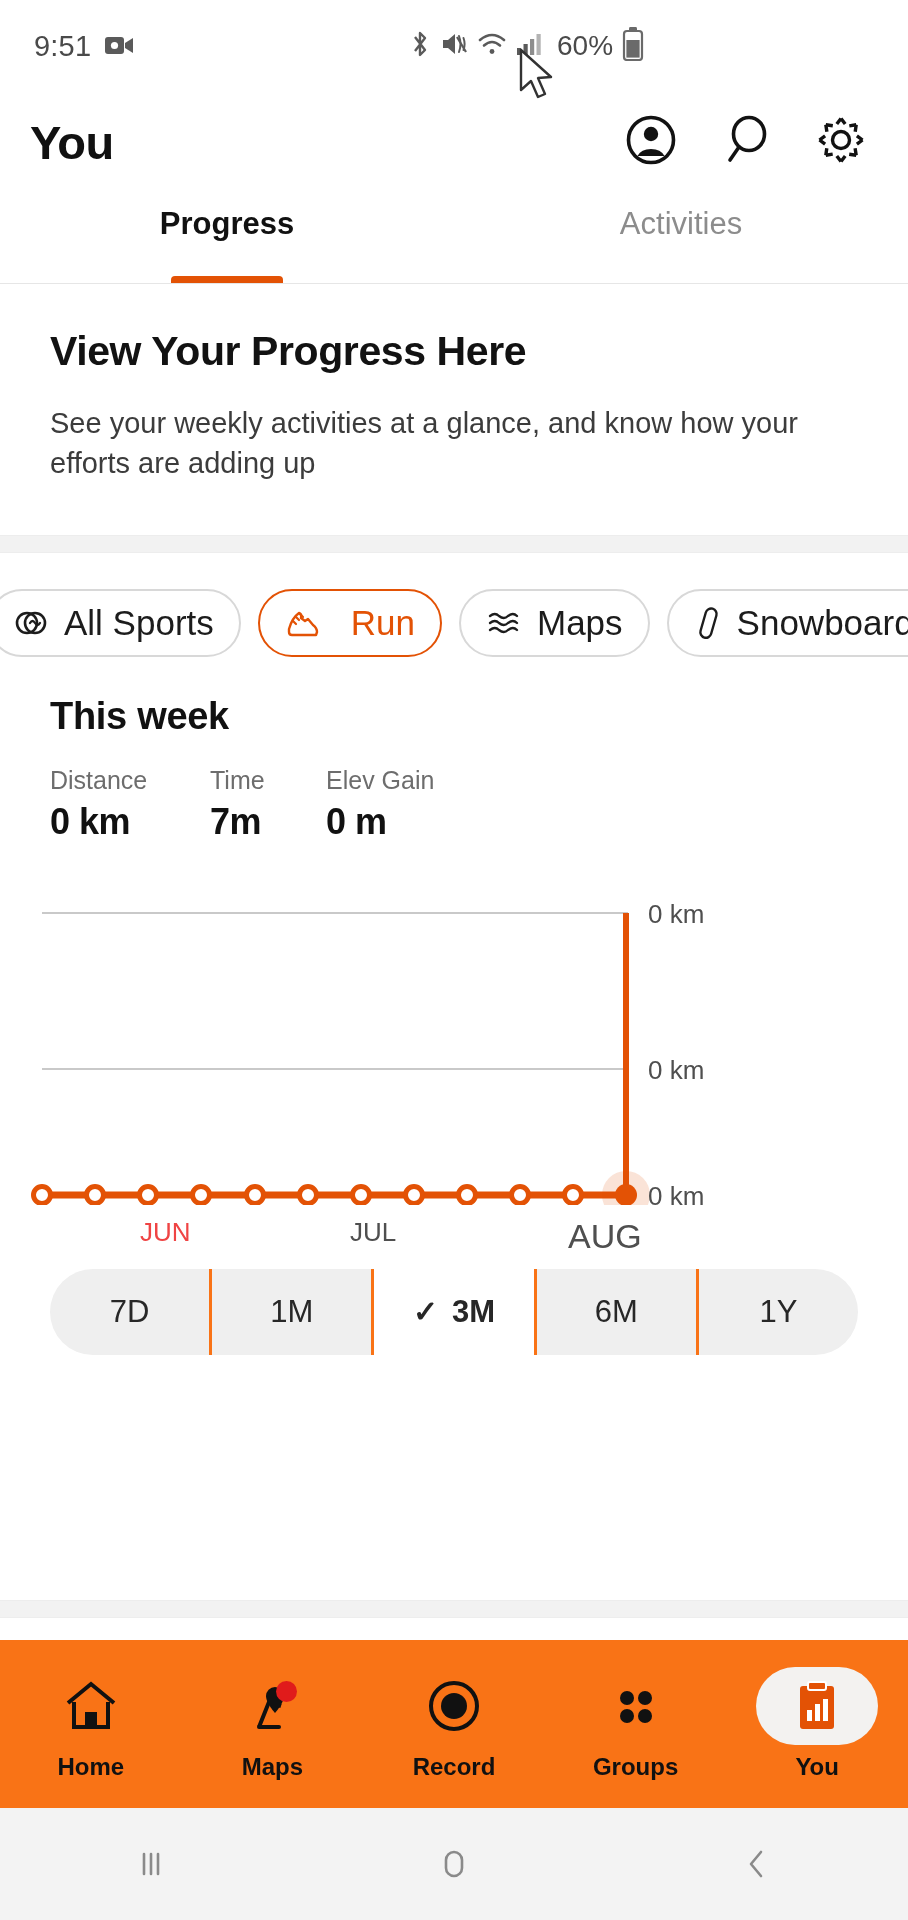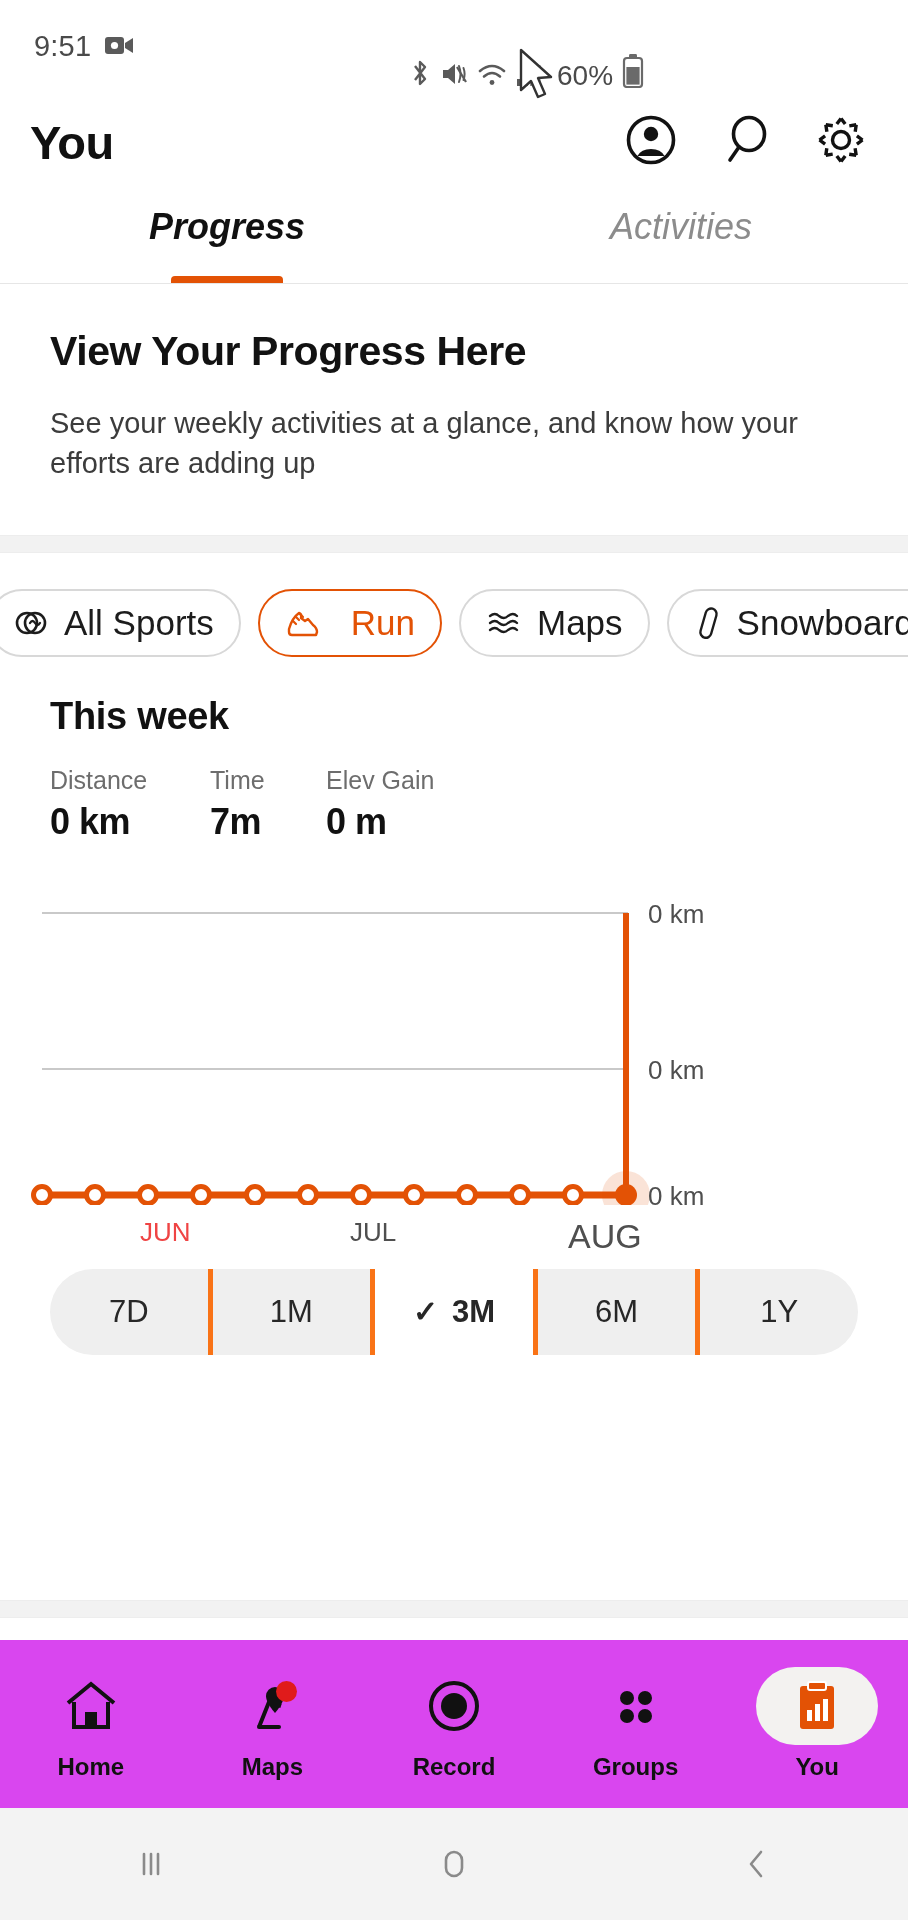--- a/index.html
+++ b/index.html
@@ -24,21 +24,21 @@
     font-size:29px;
     color:#4a4a4a;
     letter-spacing:.2px;
   }
   .sb-cam { margin-left:14px; display:flex; align-items:center; }
   .sb-right {
     position:absolute;
     left:408px;
     top:0; height:92px;
     display:flex;
-    align-items:flex-end;
+    align-items:center;
     gap:9px;
   }
   .sb-pct { font-size:28px; color:#4a4a4a; margin-left:4px; }
 
   
   .cursor { position:absolute; left:518px; top:48px; z-index:60; pointer-events:none; }
 
   
   .header {
     height:100px;
@@ -63,23 +63,22 @@
   }
   .tab {
     flex:1;
     display:flex;
     align-items:flex-start;
     justify-content:center;
     position:relative;
     padding-top:14px;
   }
   .tab span {
-    font-size:36px;
+    font-size:31px;
     color:#8c8c8c;
-    font-style:italic;
   }
   .tab.active span { color:#111; font-weight:bold; }
   .tab.active::after {
     content:"";
     position:absolute;
     bottom:0;
     left:50%;
     transform:translateX(-50%);
     width:112px;
     height:7px;
@@ -165,40 +164,40 @@
     overflow:hidden;
   }
   .range-item {
     flex:1;
     display:flex;
     align-items:center;
     justify-content:center;
     gap:14px;
     font-size:31px;
     color:#272727;
-    border-right:5px solid #f97316;
+    border-right:3px solid #f97316;
   }
   .range-item:last-child { border-right:none; }
   .range-item.selected {
     background:#ffffff;
     font-weight:bold;
   }
   .check { font-size:30px; font-weight:bold; line-height:1; }
 
   
   .bottom-gap { position:absolute; left:0; right:0; top:1600px; height:18px; background:#f2f2f2; border-top:1px solid #ededed; border-bottom:1px solid #ededed; }
 
   .bottomnav {
     position:absolute;
     left:0; right:0;
     top:1640px;
     height:168px;
     display:flex;
     align-items:center;
-    background:#d946ef;
+    background:#f97316;
   }
   .navitem {
     flex:1;
     display:flex;
     flex-direction:column;
     align-items:center;
     justify-content:center;
     gap:8px;
     position:relative;
   }

